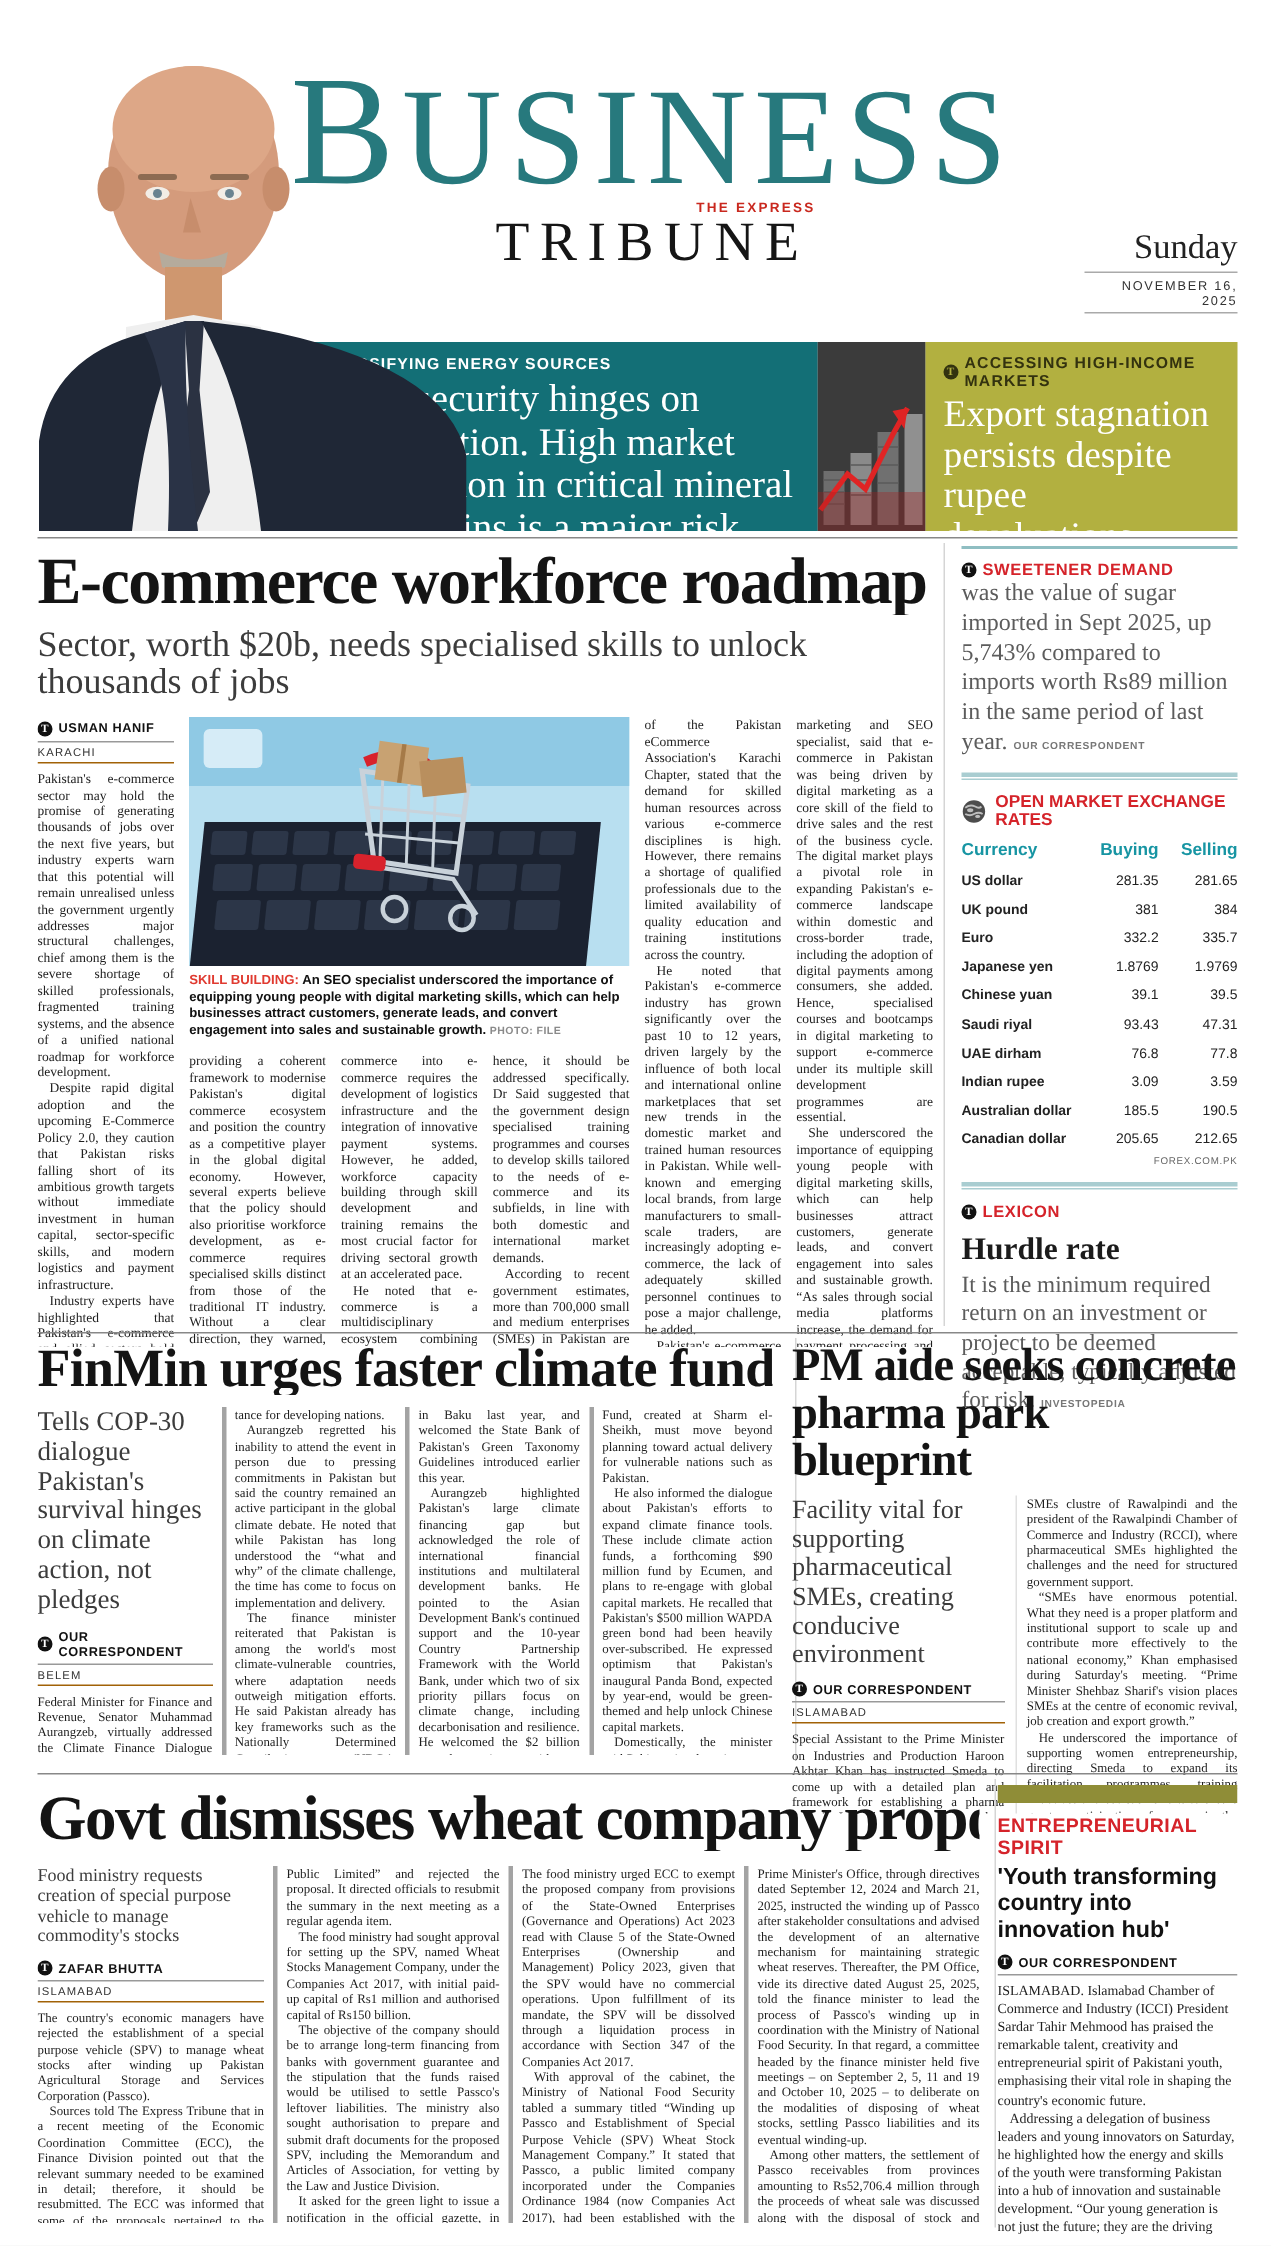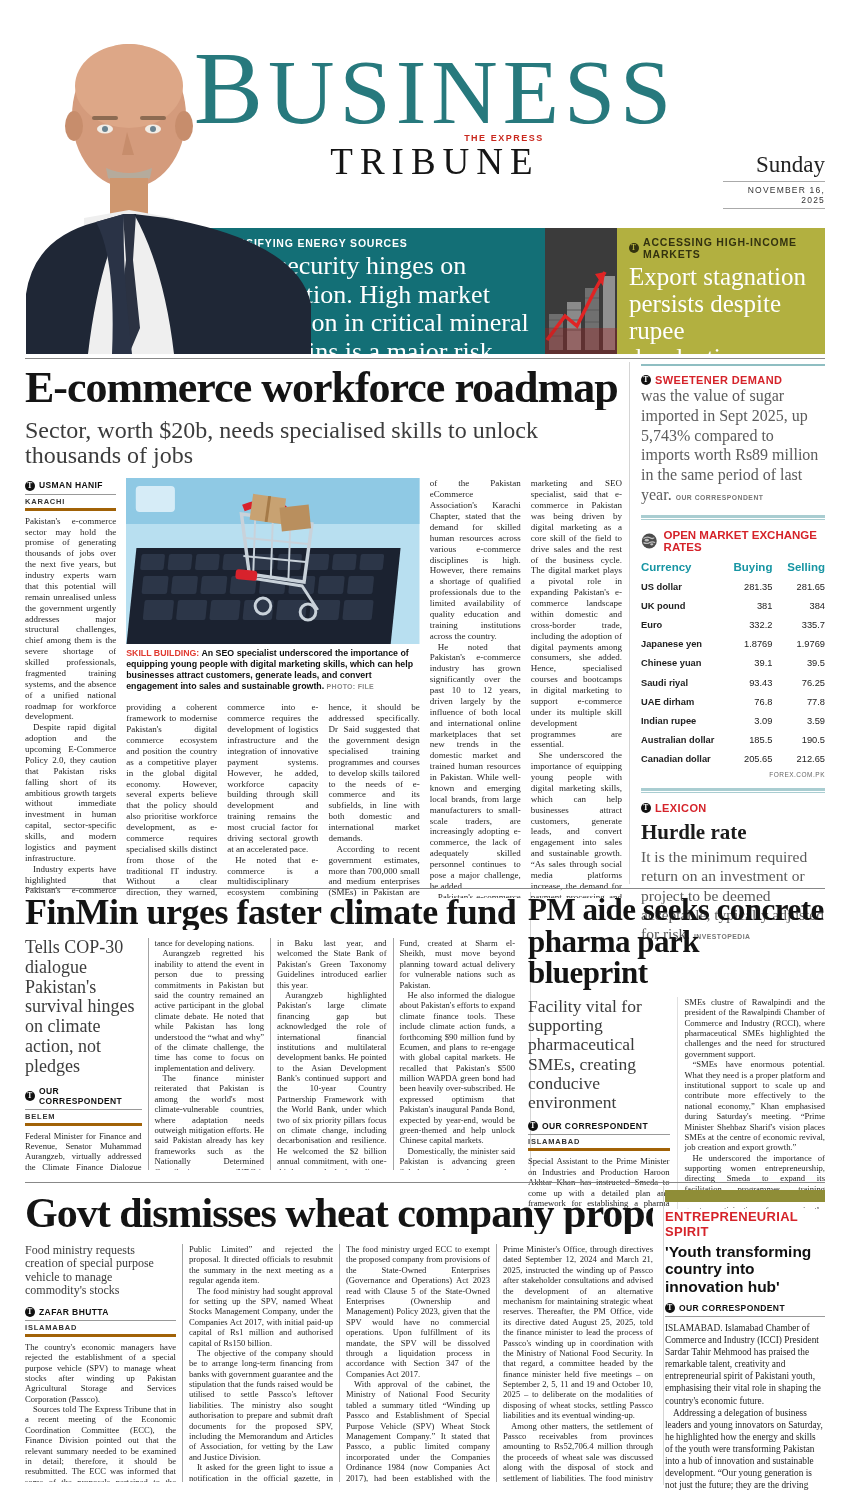--- a/index.html
+++ b/index.html
@@ -31,21 +31,21 @@
   .teaser.olive h2 { font-size:25px; font-weight:500; line-height:1.08; margin-top:3px; }
 
   .ticon { display:inline-block; width:10px; height:10px; border-radius:50%; background:#111; color:#fff; font-size:7.5px; line-height:10px; text-align:center; font-weight:bold; font-family:"Liberation Serif",serif; flex:none; }
   .ticon.light { background:#fff; color:#136f76; }
   .ticon.olive { background:#33320f; color:#b2b040; }
 
   .hrule { position:absolute; left:25px; right:25px; height:1px; background:#888; }
 
   
   .byline { display:flex; align-items:center; gap:4px; font-family:"Liberation Sans",sans-serif; font-size:8.5px; font-weight:bold; letter-spacing:.4px; color:#111; border-bottom:1px solid #999; padding:2px 0 3px; }
-  .dateline { font-family:"Liberation Sans",sans-serif; font-size:7.5px; letter-spacing:.8px; color:#333; border-bottom:3px solid #a16207; padding:2px 0 2px; margin-bottom:5px;font-weight:bold; }
+  .dateline { font-family:"Liberation Sans",sans-serif; font-size:7.5px; letter-spacing:.8px; color:#333; border-bottom:1px solid #a16207; padding:2px 0 2px; margin-bottom:5px; }
   .bodycol { font-size:9px; line-height:1.21; text-align:justify; color:#1e1e1e; overflow:hidden; }
   .bodycol p { margin:0; }
   .bodycol p + p { text-indent:8px; }
   .standfirst { color:#3c3c3c; }
 
   
   .mainrow { position:absolute; top:362px; left:25px; right:25px; height:522px; }
   .lead { position:absolute; left:0; top:0; width:597px; height:100%; }
   .lead h1 { font-size:44px; font-weight:bold; letter-spacing:-1px; color:#141414; line-height:1; margin:4px 0 8px; white-space:nowrap; overflow:hidden; }
   .lead .standfirst { font-size:24px; line-height:1.05; margin-bottom:10px; }
@@ -76,21 +76,21 @@
   .xr-source { text-align:right; font-family:"Liberation Sans",sans-serif; font-size:6.5px; letter-spacing:.5px; color:#666; margin-top:2px; }
   .lex-term { font-size:21px; font-weight:bold; color:#1b1b1b; margin:6px 0 2px; }
   .lex-def { font-size:15.5px; line-height:1.25; color:#5c5c5c; }
 
   
   .midrow { position:absolute; top:892px; left:25px; right:25px; height:288px; }
   .midrow .vline, .botrow .vline { position:absolute; top:0; bottom:6px; width:1px; background:#d5d5d5; }
   .finmin { position:absolute; left:0; top:0; width:490px; height:100%; }
   .finmin h1 { font-size:36px; font-weight:bold; letter-spacing:-.5px; line-height:1; color:#141414; white-space:nowrap; overflow:hidden; margin:2px 0 8px; }
   .cols4 { display:grid; grid-template-columns:repeat(4,1fr); height:232px; }
-  .cols4 > div { padding:0 6px; border-left:1px solid #a3a3a3; overflow:hidden; }
+  .cols4 > div { padding:0 6px; border-left:3px solid #a3a3a3; overflow:hidden; }
   .cols4 > div:first-child { border-left:none; padding-left:0; }
   .cols4 > div:last-child { padding-right:0; }
   .finmin .standfirst { font-size:18px; line-height:1.1; margin-bottom:7px; }
   .bodycol.small { font-size:8.6px; }
   .pharma { position:absolute; right:0; top:0; width:297px; height:100%; }
   .pharma h1 { font-size:31px; font-weight:bold; line-height:1.02; letter-spacing:-.5px; color:#141414; margin:2px 0 8px; }
   .cols2 { display:grid; grid-template-columns:1fr 1fr; height:212px; }
   .cols2 > div { padding:0 7px; border-left:1px solid #e0e0e0; overflow:hidden; }
   .cols2 > div:first-child { border-left:none; padding-left:0; }
   .cols2 > div:last-child { padding-right:0; }
@@ -346,21 +346,21 @@
               <span>1.9769</span>
             </div>
             <div class="trow">
               <span>Chinese yuan</span>
               <span>39.1</span>
               <span>39.5</span>
             </div>
             <div class="trow">
               <span>Saudi riyal</span>
               <span>93.43</span>
-              <span>76.25</span>
+              <span>47.31</span>
             </div>
             <div class="trow">
               <span>UAE dirham</span>
               <span>76.8</span>
               <span>77.8</span>
             </div>
             <div class="trow">
               <span>Indian rupee</span>
               <span>3.09</span>
               <span>3.59</span>

